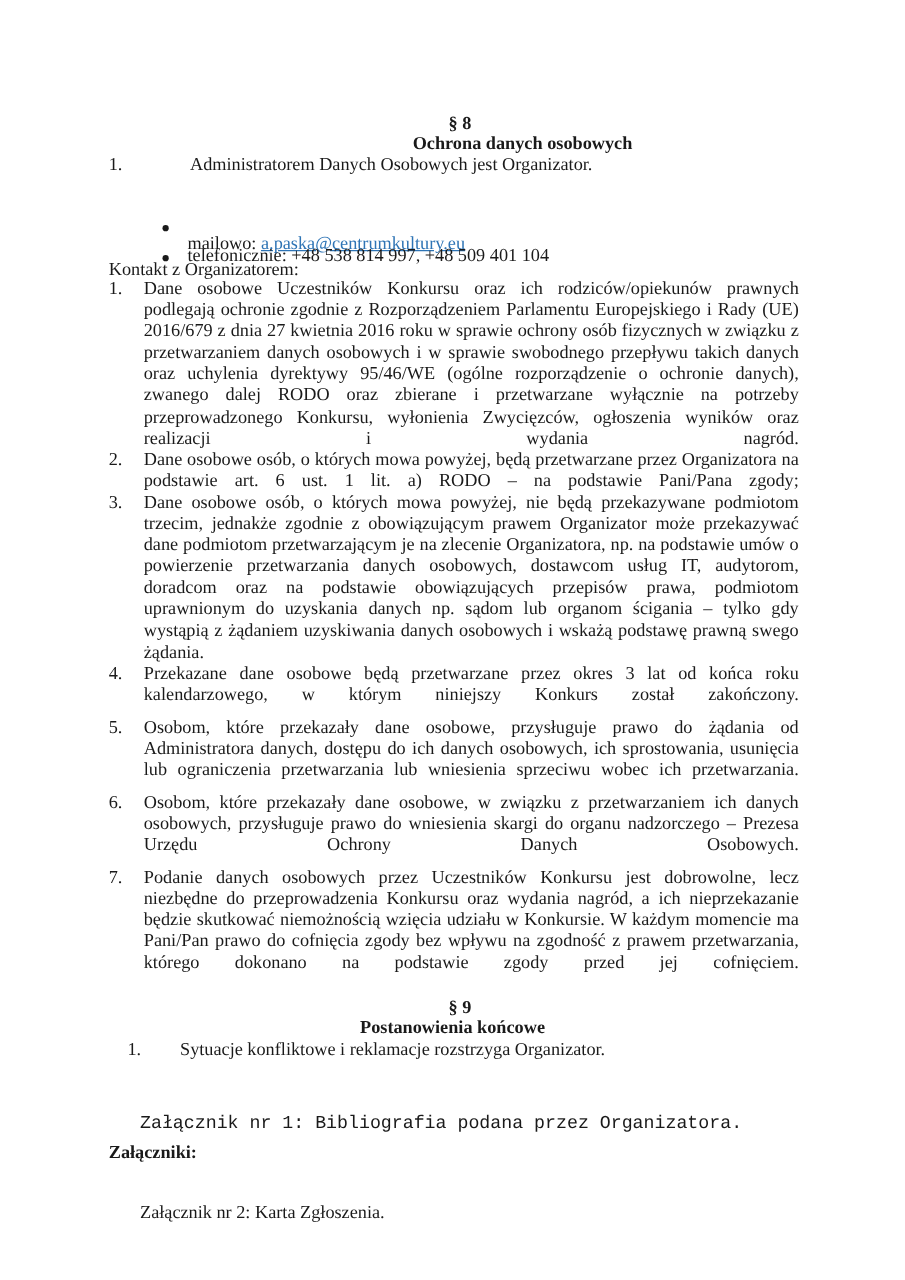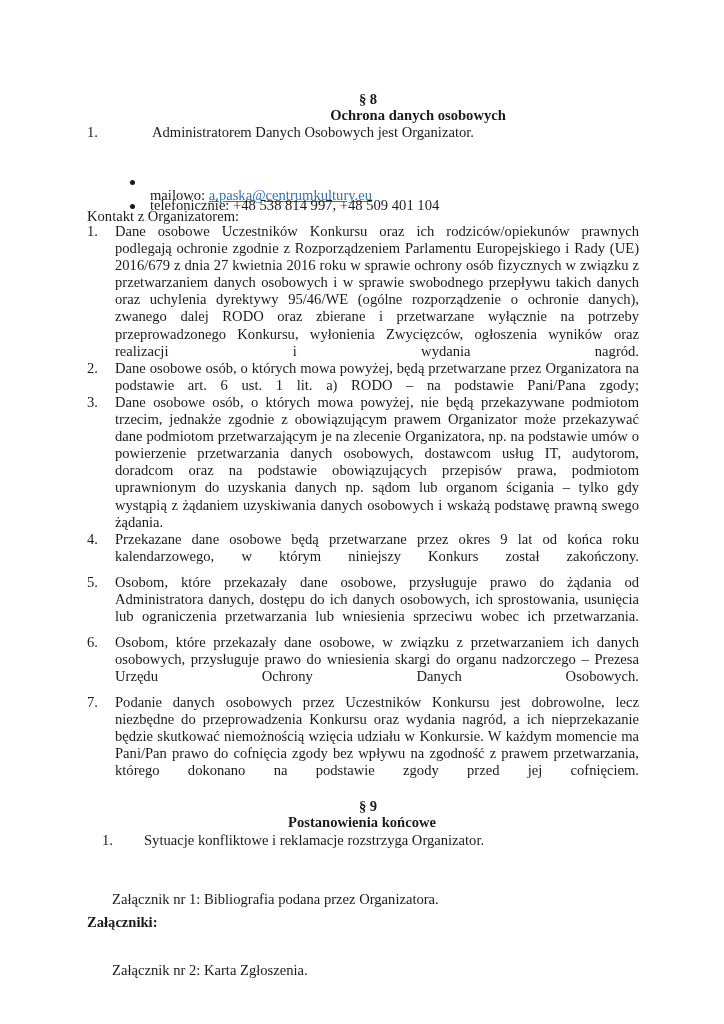--- a/index.html
+++ b/index.html
@@ -48,32 +48,32 @@
 <div class="num" style="left:87px; top:223px;">1.</div>
 <div class="para" style="top:223px;">Dane osobowe Uczestników Konkursu oraz ich rodziców/opiekunów prawnych podlegają ochronie zgodnie z Rozporządzeniem Parlamentu Europejskiego i Rady (UE) 2016/679 z dnia 27 kwietnia 2016 roku w sprawie ochrony osób fizycznych w związku z przetwarzaniem danych osobowych i w sprawie swobodnego przepływu takich danych oraz uchylenia dyrektywy 95/46/WE (ogólne rozporządzenie o ochronie danych), zwanego dalej RODO oraz zbierane i przetwarzane wyłącznie na potrzeby przeprowadzonego Konkursu, wyłonienia Zwycięzców, ogłoszenia wyników oraz realizacji i wydania nagród.</div>
 
 <div class="num" style="left:87px; top:360px;">2.</div>
 <div class="para" style="top:360px;font-family:Liberation Serif, serif;">Dane osobowe osób, o których mowa powyżej, będą przetwarzane przez Organizatora  na podstawie art. 6 ust. 1 lit. a) RODO – na podstawie Pani/Pana zgody;</div>
 
 <div class="num" style="left:87px; top:394px;">3.</div>
 <div class="para" style="top:394px;">Dane osobowe osób, o których mowa powyżej, nie będą przekazywane podmiotom trzecim, jednakże zgodnie z obowiązującym prawem Organizator może przekazywać dane podmiotom przetwarzającym je na zlecenie Organizatora, np. na podstawie umów o powierzenie przetwarzania danych osobowych, dostawcom usług IT, audytorom, doradcom oraz na podstawie obowiązujących przepisów prawa, podmiotom uprawnionym do uzyskania danych np. sądom lub organom ścigania – tylko gdy wystąpią z żądaniem uzyskiwania danych osobowych i wskażą podstawę prawną swego żądania.</div>
 
 <div class="num" style="left:87px; top:531px;">4.</div>
-<div class="para" style="top:531px;">Przekazane dane osobowe będą przetwarzane przez okres 9 lat od końca roku kalendarzowego, w którym niniejszy Konkurs został zakończony.</div>
+<div class="para" style="top:531px;">Przekazane dane osobowe będą przetwarzane przez okres 3 lat od końca roku kalendarzowego, w którym niniejszy Konkurs został zakończony.</div>
 
 <div class="num" style="left:87px; top:574px;">5.</div>
 <div class="para" style="top:574px;">Osobom, które przekazały dane osobowe, przysługuje prawo do żądania od Administratora danych, dostępu do ich danych osobowych, ich sprostowania, usunięcia lub ograniczenia przetwarzania lub wniesienia sprzeciwu wobec ich przetwarzania.</div>
 
 <div class="num" style="left:87px; top:634px;">6.</div>
 <div class="para" style="top:634px;">Osobom, które przekazały dane osobowe, w związku z przetwarzaniem ich danych osobowych, przysługuje prawo do wniesienia skargi do organu nadzorczego – Prezesa Urzędu Ochrony Danych Osobowych.</div>
 
 <div class="num" style="left:87px; top:694px;">7.</div>
 <div class="para" style="top:694px;">Podanie danych osobowych przez Uczestników  Konkursu  jest  dobrowolne,  lecz niezbędne  do przeprowadzenia Konkursu oraz wydania nagród, a ich nieprzekazanie będzie skutkować niemożnością wzięcia udziału w Konkursie. W każdym momencie ma Pani/Pan prawo do cofnięcia zgody bez wpływu na zgodność z prawem przetwarzania, którego dokonano na podstawie zgody przed jej cofnięciem.</div>
 
 <div class="center-head" style="top:798px; padding-left:6px;">§ 9</div>
 <div class="center-head" style="top:814px; padding-left:0px;">Postanowienia końcowe</div>
 
 <div class="num" style="left:102px; top:832px;">1.</div>
 <div class="line" style="left:144px; top:832px;">Sytuacje konfliktowe i reklamacje rozstrzyga Organizator.</div>
 
 <div class="line bold" style="left:87px; top:914px;">Załączniki:</div>
-<div class="line" style="left:112px; top:891px;">Załącznik nr 1: Bibliografia podana przez Organizatora.</div>
+<div class="line" style="left:112px; top:891px;font-family:Liberation Mono, monospace;">Załącznik nr 1: Bibliografia podana przez Organizatora.</div>
 <div class="line" style="left:112px; top:962px;">Załącznik nr 2: Karta Zgłoszenia.</div>
 
 </body></html>

